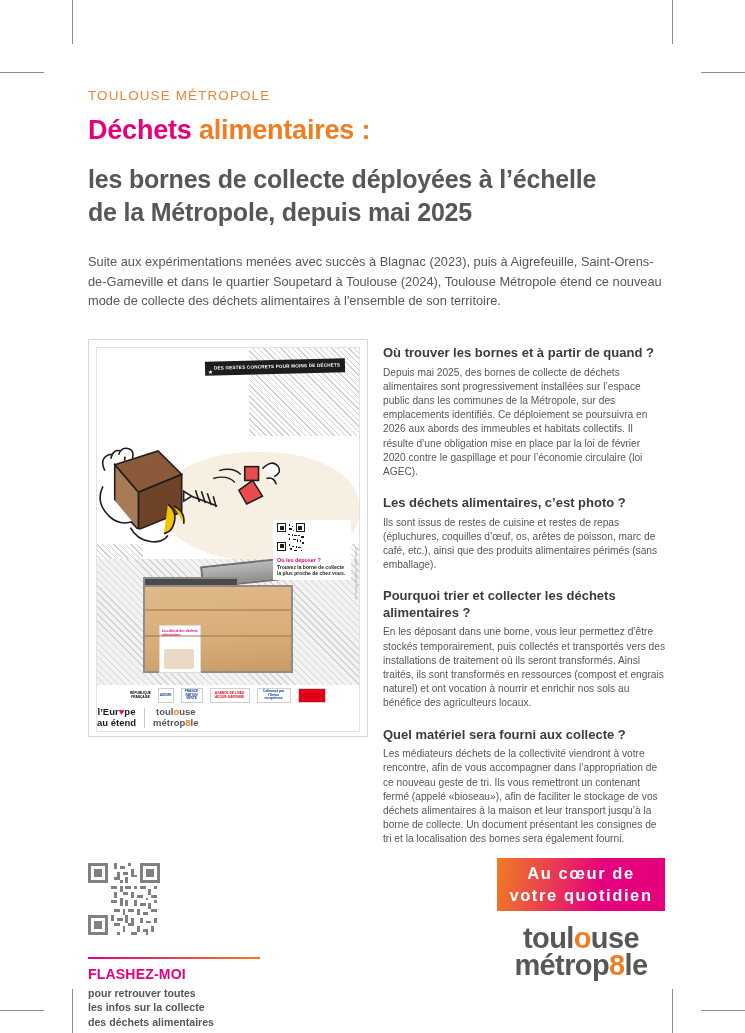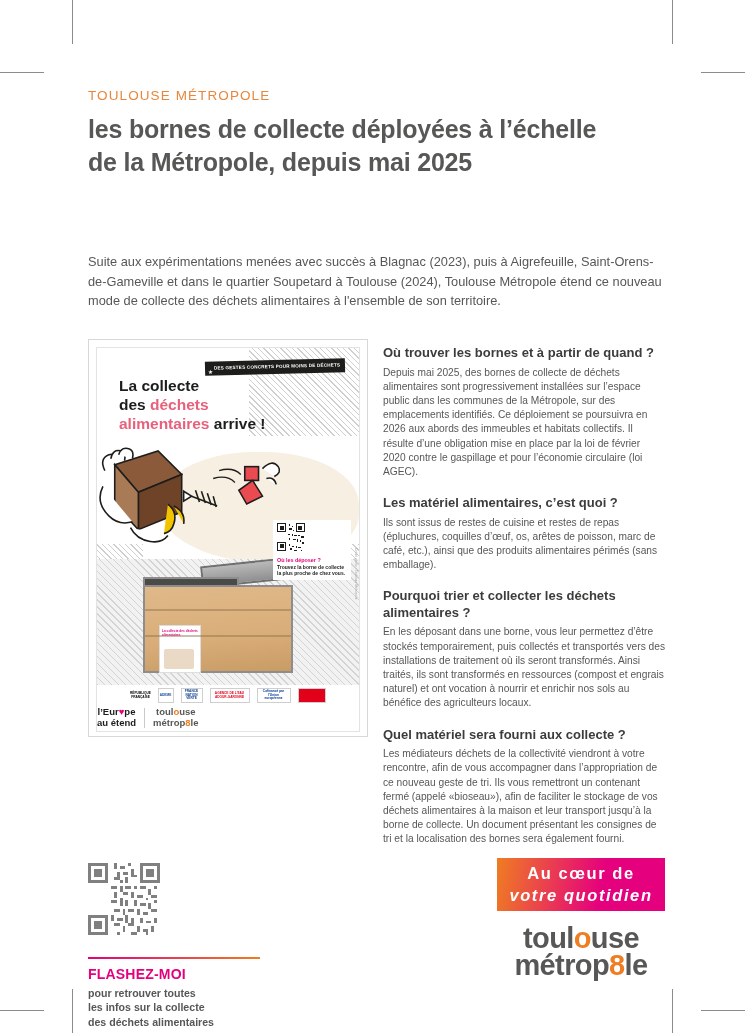--- a/index.html
+++ b/index.html
@@ -49,21 +49,21 @@
     letter-spacing: -0.2px;
   }
   .t-pink { color: #E5007D; }
   .t-orange { color: #EF7D22; }
   .title-line2 {
     font-size: 25px;
     font-weight: bold;
     line-height: 33px;
     color: #575756;
     letter-spacing: -0.2px;
-    margin-top: 0;
+    margin-top: 16px;
   }
 
   .intro {
     position: absolute;
     left: 88px; top: 252px;
     width: 575px;
     font-size: 12.8px;
     line-height: 19.5px;
     color: #575756;
   }
@@ -349,21 +349,21 @@
     background: linear-gradient(100deg,#EF7D22 0%, #E5007D 62%);
     color: #ffffff;
     font-size: 16.5px;
     font-weight: bold;
     letter-spacing: 1.6px;
     line-height: 22px;
     padding: 4px 12px 5px 12px;
     text-align: right;
   }
   .slogan .l1 { display: block; text-align: center; }
-  .slogan .l2 { display: block; text-align: center; font-style: italic; }
+  .slogan .l2 { display: block; text-align: center; }
   .tm-logo {
     margin-top: 14px;
     font-size: 29px;
     font-weight: bold;
     color: #575756;
     line-height: 27px;
     letter-spacing: -0.6px;
   }
   .tm-logo .o { color: #EF7D22; }
   .tm-logo .l1 { display: block; }
@@ -379,43 +379,39 @@
   <div class="crop crop-h" style="right:0;top:72px;"></div>
   <div class="crop crop-v" style="right:72px;top:0;"></div>
   <div class="crop crop-h" style="left:0;bottom:22px;"></div>
   <div class="crop crop-v" style="left:72px;bottom:0;"></div>
   <div class="crop crop-h" style="right:0;bottom:22px;"></div>
   <div class="crop crop-v" style="right:72px;bottom:0;"></div>
 
   <div class="eyebrow">TOULOUSE MÉTROPOLE</div>
 
   <div class="title-block">
+    <div class="title-line1"><span class="t-pink">Déchets</span><span class="t-orange"> alimentaires :</span></div>
     <div class="title-line2">
       <div>les bornes de collecte déployées à l’échelle</div>
       <div>de la Métropole, depuis mai 2025</div>
     </div>
   </div>
 
   <div class="intro">Suite aux expérimentations menées avec succès à Blagnac (2023), puis à Aigrefeuille, Saint-Orens-de-Gameville et dans le quartier Soupetard à Toulouse (2024), Toulouse Métropole étend ce nouveau mode de collecte des déchets alimentaires à l'ensemble de son territoire.</div>
 
   <div class="poster-wrap">
     <div class="poster">
       <div class="hatch"></div>
       <div class="beige-blob"></div>
 
       <div class="badge">
         <span class="star">★</span>
         <span>Des gestes concrets pour moins de déchets</span>
       </div>
 
-      <div class="poster-title">
-        <div>La collecte</div>
-        <div><span>des </span><span class="pt-pink">déchets</span></div>
-        <div><span class="pt-pink">alimentaires</span><span> arrive !</span></div>
-      </div>
 
       <svg class="illus" viewBox="0 0 266 150">
         <g fill="none" stroke="#1d1d1b" stroke-width="1.6">
 
           <path d="M18 30 L62 16 L86 40 L42 58 Z" fill="#8a5a3b" stroke="#1d1d1b"></path>
           <path d="M42 58 L86 40 L86 78 L42 96 Z" fill="#6e4327"></path>
           <path d="M18 30 L42 58 L42 96 L18 70 Z" fill="#a87a55"></path>
 
           <path d="M8 36 q-6 -12 4 -16 q6 -2 8 4" fill="#fff"></path>
           <path d="M14 24 q2 -10 10 -8 q6 2 4 10" fill="#fff"></path>
@@ -524,21 +520,21 @@
           </div>
         </div>
       </div>
     </div>
   </div>
 
   <div class="col-right">
     <h2 class="sec-h">Où trouver les bornes et à partir de quand ?</h2>
     <p class="sec-p">Depuis mai 2025, des bornes de collecte de déchets alimentaires sont progressivement installées sur l’espace public dans les communes de la Métropole, sur des emplacements identifiés. Ce déploiement se poursuivra en 2026 aux abords des immeubles et habitats collectifs. Il résulte d’une obligation mise en place par la loi de février 2020 contre le gaspillage et pour l’économie circulaire (loi AGEC).</p>
 
-    <h2 class="sec-h">Les matériel alimentaires, c’est quoi ?</h2>
+    <h2 class="sec-h">Les déchets alimentaires, c’est photo ?</h2>
     <p class="sec-p">Ils sont issus de restes de cuisine et restes de repas (épluchures, coquilles d’œuf, os, arêtes de poisson, marc de café, etc.), ainsi que des produits alimentaires périmés (sans emballage).</p>
 
     <h2 class="sec-h">Pourquoi trier et collecter les déchets alimentaires ?</h2>
     <p class="sec-p">En les déposant dans une borne, vous leur permettez d’être stockés temporairement, puis collectés et transportés vers des installations de traitement où ils seront transformés. Ainsi traités, ils sont transformés en ressources (compost et engrais naturel) et ont vocation à nourrir et enrichir nos sols au bénéfice des agriculteurs locaux.</p>
 
     <h2 class="sec-h">Quel matériel sera fourni aux collecte ?</h2>
     <p class="sec-p">Les médiateurs déchets de la collectivité viendront à votre rencontre, afin de vous accompagner dans l’appropriation de ce nouveau geste de tri. Ils vous remettront un contenant fermé (appelé «bioseau»), afin de faciliter le stockage de vos déchets alimentaires à la maison et leur transport jusqu’à la borne de collecte. Un document présentant les consignes de tri et la localisation des bornes sera également fourni.</p>
   </div>
 
   <div class="flash-wrap">

